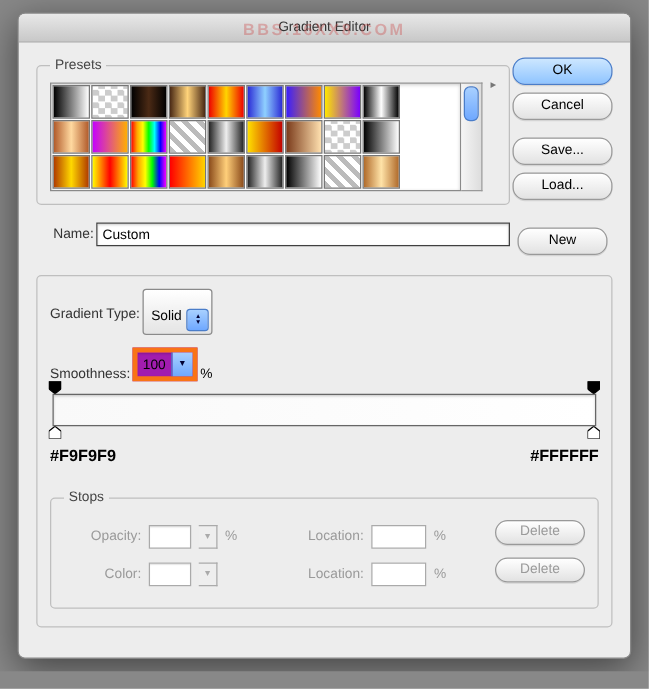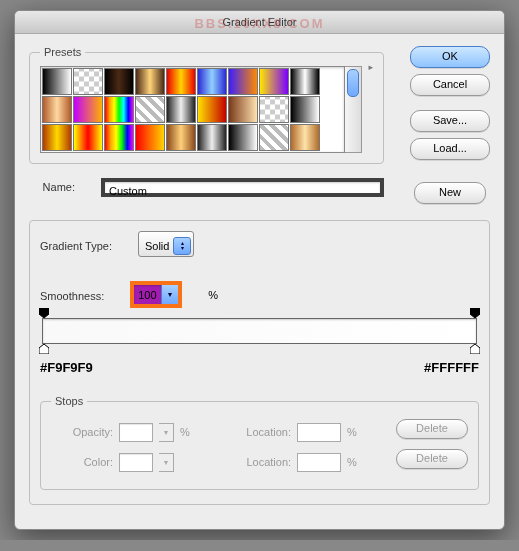--- a/index.html
+++ b/index.html
@@ -1,40 +1,40 @@
 <!DOCTYPE html>
 <html><head>
 <meta charset="utf-8">
 <style>
 body{margin:0;font-family:"Lucida Grande",Arial,sans-serif;font-size:11px;background:#888}
 .window{width:489px;margin:10px auto;background:#ededed;border:1px solid #888;border-radius:6px;box-shadow:0 8px 30px rgba(0,0,0,.5);overflow:hidden}
 .titlebar{height:22px;background:linear-gradient(#e8e8e8,#c8c8c8);border-bottom:1px solid #aaa;text-align:center;line-height:22px;font-weight:400;color:#333;position:relative}
 .watermark{position:absolute;left:0;right:0;top:2px;color:#c44;font-size:13px;font-weight:bold;opacity:.35;pointer-events:none;letter-spacing:2px}
 .content{padding:12px 14px 14px}
-.row{display:flex;align-items:flex-start;gap:26px}
+.row{display:flex;align-items:flex-start;gap:2px}
 .grow{flex:1}
 
 .btn{width:78px;height:20px;margin-bottom:6px;background:linear-gradient(#fff,#e2e2e2);border:1px solid #999;border-radius:10px;text-align:center;line-height:18px;cursor:pointer;box-shadow:0 1px 0 rgba(0,0,0,.1)}
 .btn.primary{background:linear-gradient(#cde7ff,#8fc4ff);border-color:#4a7dc9;font-weight:normal;color:#000}
 .btn.small{width:70px;height:18px;line-height:16px}
 
 fieldset{border:1px solid #bfbfbf;border-radius:4px;margin:0 0 10px 0;padding:8px 10px 10px}
 legend{padding:0 4px;color:#444}
 
 .presets-wrap{display:flex}
 .presets{flex:1;border:1px solid #8a8a8a;background:#fff;padding:1px;box-shadow:inset 0 1px 3px rgba(0,0,0,.2)}
 .grid{display:grid;grid-template-columns:repeat(9,30px);grid-auto-rows:27px;gap:1px}
 .sw{border:1px solid #777;box-sizing:border-box}
 .scrollbar{width:16px;background:linear-gradient(90deg,#f5f5f5,#ddd);border:1px solid #999;border-left:none;display:flex;flex-direction:column;align-items:center;padding:2px 0}
 .thumb{width:10px;height:26px;background:linear-gradient(#a8d0ff,#6fa8ff);border:1px solid #4a7dc9;border-radius:5px}
 .menu-arrow{font-size:9px;color:#777;margin-left:6px;margin-top:-4px}
 
 .label{text-align:right;color:#333;padding-top:3px}
-.textin{height:19px;border:4px solid #404040;background:#fff;box-shadow:inset 0 1px 2px rgba(0,0,0,.2);padding:0 4px;line-height:19px;box-sizing:border-box}
-.select{display:inline-flex;align-items:center;height:20px;background:linear-gradient(#fff,#e4e4e4);border:1px solid #8a8a8a;border-radius:3px;padding:4px 2px 0 6px}
+.textin{height:19px;border:1px solid #404040;background:#fff;box-shadow:inset 0 1px 2px rgba(0,0,0,.2);padding:0 4px;line-height:19px;box-sizing:border-box}
+.select{display:inline-flex;align-items:flex-start;height:20px;background:linear-gradient(#fff,#e4e4e4);border:1px solid #8a8a8a;border-radius:3px;padding:15px 2px 0 6px}
 .select .arrows{width:16px;height:16px;margin-left:4px;background:linear-gradient(#a8d0ff,#6fa8ff);border:1px solid #4a7dc9;border-radius:3px;display:flex;flex-direction:column;align-items:center;justify-content:center;font-size:6px;line-height:5px;color:#003}
 .numbox{width:44px;height:19px;border:4px solid #f97316;background:#a21caf;box-shadow:inset 0 1px 2px rgba(0,0,0,.2);display:inline-flex;align-items:center}
 .numbox span{flex:1;padding:0 4px}
 .numbox .dd{width:14px;height:100%;background:linear-gradient(#a8d0ff,#6fa8ff);border-left:1px solid #4a7dc9;display:flex;align-items:center;justify-content:center;font-size:7px;color:#003}
 
 .gradbar-wrap{position:relative;margin:10px 2px 4px}
 .gradbar{height:24px;border:1px solid #666;background:linear-gradient(90deg,#f9f9f9,#ffffff);box-shadow:inset 0 1px 2px rgba(0,0,0,.2)}
 .ostop{position:absolute;top:-10px;width:10px;height:10px}
 .ostop svg,.cstop svg{display:block}
 .cstop{position:absolute;bottom:-10px;width:10px;height:10px}
@@ -118,21 +118,21 @@
 
     <div class="lower">
       <div class="row" style="align-items:center">
         <div class="label">Gradient Type:</div>
         <div class="select">
           <span>Solid</span>
           <span class="arrows">▴<br>▾</span>
         </div>
       </div>
 
-      <div class="row" style="align-items:center;margin-top:24px">
+      <div class="row" style="align-items:flex-end;margin-top:10px">
         <div class="label">Smoothness:</div>
         <div class="numbox">
           <span>100</span>
           <span class="dd">▼</span>
         </div>
         <span>%</span>
       </div>
 
       <div class="gradbar-wrap">
         <div class="ostop" style="left:-3px">

